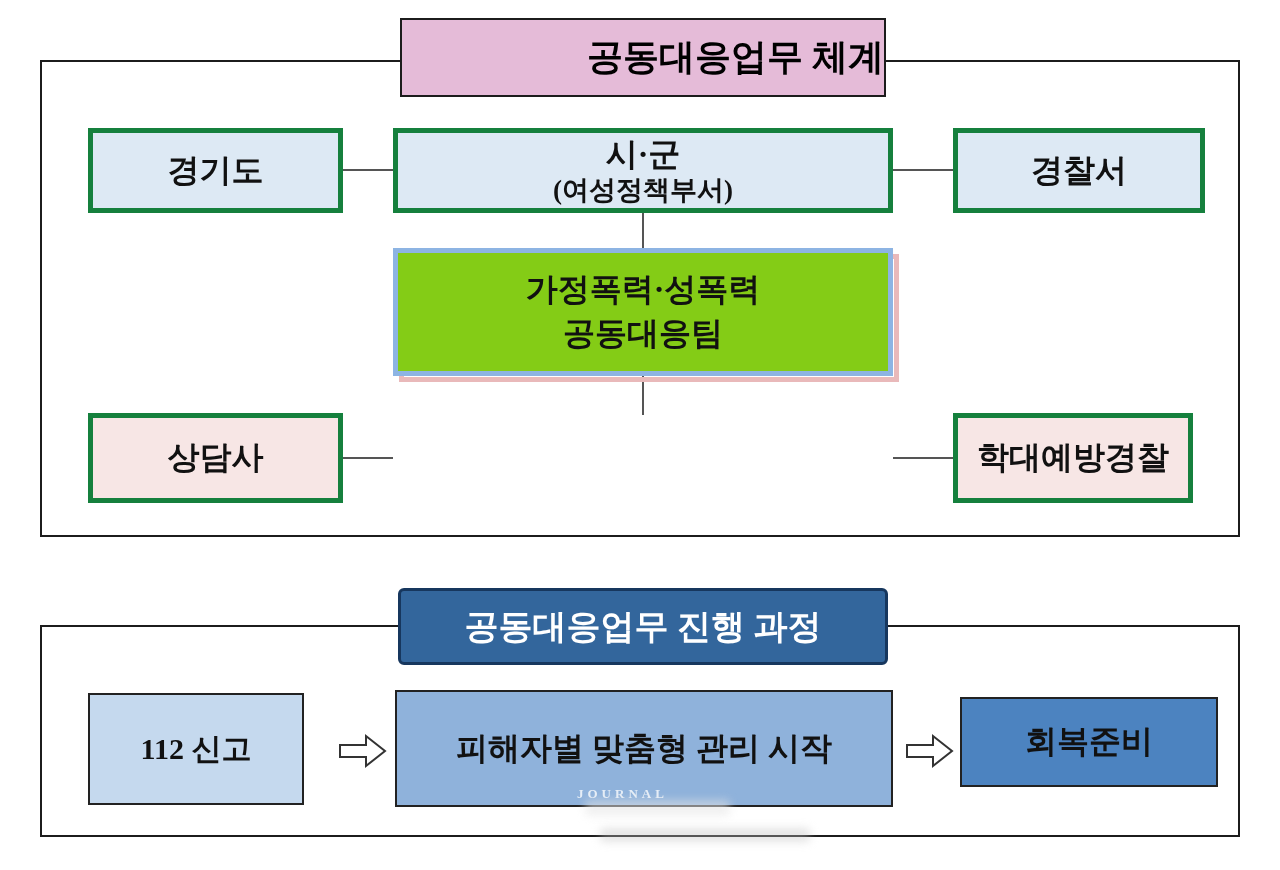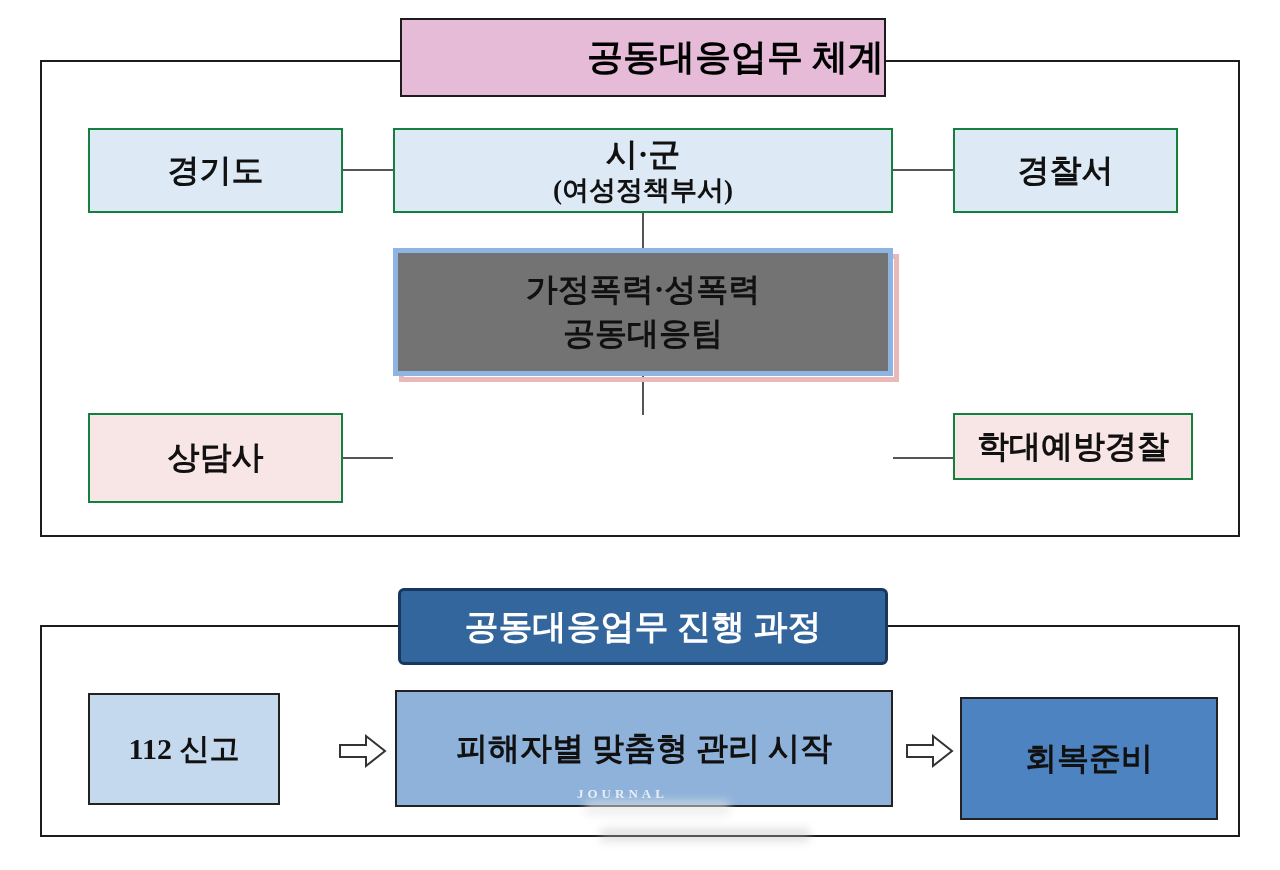--- a/index.html
+++ b/index.html
@@ -7,36 +7,36 @@
     position:relative;width:1280px;height:870px;background:#ffffff;overflow:hidden;
     font-family:"Liberation Serif","DejaVu Serif",serif;
     -webkit-font-smoothing:antialiased;
   }
   .abs{position:absolute;box-sizing:border-box;}
   .outer-rect{border:2px solid #1c1c1c;background:transparent;}
   .node{
     display:flex;align-items:center;justify-content:center;text-align:center;
     font-weight:bold;color:#111;box-sizing:border-box;
   }
-  .thin-border{border:2px solid #15803d;}
+  .thin-border{border:5px solid #15803d;}
   .title-box{
     display:flex;align-items:center;justify-content:center;text-align:center;
     font-weight:bold;box-sizing:border-box;z-index:5;
   }
   .connector{position:absolute;background:#555;z-index:1;}
   .h-line{height:2px;}
   .v-line{width:2px;}
   .center-wrap{z-index:3;}
   .center-pink{
     position:absolute;left:6px;top:6px;right:-6px;bottom:-6px;
     border:5px solid #e9b9ba;background:transparent;box-sizing:border-box;
   }
   .center-blue{
     position:absolute;left:0;top:0;right:0;bottom:0;
-    border:5px solid #8db4e3;background:#737373;box-sizing:border-box;
+    border:5px solid #8db4e3;background:#84cc16;box-sizing:border-box;
     display:flex;flex-direction:column;align-items:center;justify-content:center;
     font-weight:bold;color:#111;text-align:center;
   }
   .two-line{display:flex;flex-direction:column;align-items:center;justify-content:center;line-height:1.25;}
   .arrow-svg{display:block;}
   .watermark-journal{
     position:absolute;color:rgba(255,255,255,0.78);
     font-family:Liberation Serif, serif;
     font-size:13px;font-weight:bold;letter-spacing:4px;z-index:6;
   }
@@ -72,68 +72,68 @@
     <span>경기도</span>
   </div>
 
   <div class="abs node thin-border" style="left:393px;top:128px;width:500px;height:85px;background:#dde9f4;z-index:2;">
     <div class="two-line">
       <span class="lbl-32">시·군</span>
       <span class="lbl-28">(여성정책부서)</span>
     </div>
   </div>
 
-  <div class="abs node thin-border lbl-32" style="left:953px;top:128px;width:225px;height:85px;background:#dde9f4;z-index:2;">
+  <div class="abs node thin-border lbl-32" style="left:953px;top:128px;width:252px;height:85px;background:#dde9f4;z-index:2;">
     <span>경찰서</span>
   </div>
 
   <div class="abs center-wrap" style="left:393px;top:248px;width:500px;height:128px;">
     <div class="center-pink"></div>
     <div class="center-blue lbl-32">
       <span>가정폭력·성폭력</span>
       <span>공동대응팀</span>
     </div>
   </div>
 
   <div class="abs node thin-border lbl-32" style="left:88px;top:413px;width:255px;height:90px;background:#f7e6e5;z-index:2;">
     <span>상담사</span>
   </div>
 
 
-  <div class="abs node thin-border lbl-32" style="left:953px;top:413px;width:240px;height:67px;background:#f7e6e5;z-index:2;">
+  <div class="abs node thin-border lbl-32" style="left:953px;top:413px;width:240px;height:90px;background:#f7e6e5;z-index:2;">
     <span>학대예방경찰</span>
   </div>
 
   <div class="abs outer-rect" style="left:40px;top:625px;width:1200px;height:212px;"></div>
 
   <div class="abs title-box lbl-34" style="left:398px;top:588px;width:490px;height:77px;background:#33669c;border:3px solid #17375e;color:#ffffff;">
     <span>공동대응업무 진행 과정</span>
   </div>
 
-  <div class="abs node lbl-30" style="left:88px;top:693px;width:192px;height:112px;background:#c5d9ee;border:2px solid #222;z-index:2;">
+  <div class="abs node lbl-30" style="left:88px;top:693px;width:216px;height:112px;background:#c5d9ee;border:2px solid #222;z-index:2;">
     <span>112 신고</span>
   </div>
 
   <div class="abs" style="left:336px;top:732px;z-index:2;">
     <svg class="arrow-svg" width="52" height="38" viewBox="0 0 52 38">
       <polygon points="4,13 30,13 30,4 49,19 30,34 30,25 4,25" fill="#ffffff" stroke="#333333" stroke-width="2" stroke-linejoin="miter"></polygon>
     </svg>
   </div>
 
   <div class="abs node lbl-32" style="left:395px;top:690px;width:498px;height:117px;background:#8fb2db;border:2px solid #222;z-index:2;font-family:Liberation Serif, serif;">
     <span>피해자별 맞춤형 관리 시작</span>
   </div>
 
   <div class="abs" style="left:903px;top:732px;z-index:2;">
     <svg class="arrow-svg" width="52" height="38" viewBox="0 0 52 38">
       <polygon points="4,13 30,13 30,4 49,19 30,34 30,25 4,25" fill="#ffffff" stroke="#333333" stroke-width="2" stroke-linejoin="miter"></polygon>
     </svg>
   </div>
 
-  <div class="abs node lbl-32" style="left:960px;top:697px;width:258px;height:123px;background:#4c83c0;border:2px solid #222;z-index:2;">
+  <div class="abs node lbl-32" style="left:960px;top:697px;width:258px;height:90px;background:#4c83c0;border:2px solid #222;z-index:2;">
     <span>회복준비</span>
   </div>
 
   <span class="watermark-journal" style="left:577px;top:786px;">JOURNAL</span>
   <div class="watermark-smudge" style="left:585px;top:800px;width:145px;height:16px;background:rgba(230,230,230,0.55);"></div>
   <div class="watermark-smudge" style="left:600px;top:828px;width:210px;height:14px;background:rgba(190,190,190,0.4);"></div>
 
 </div>
 
 </body></html>

